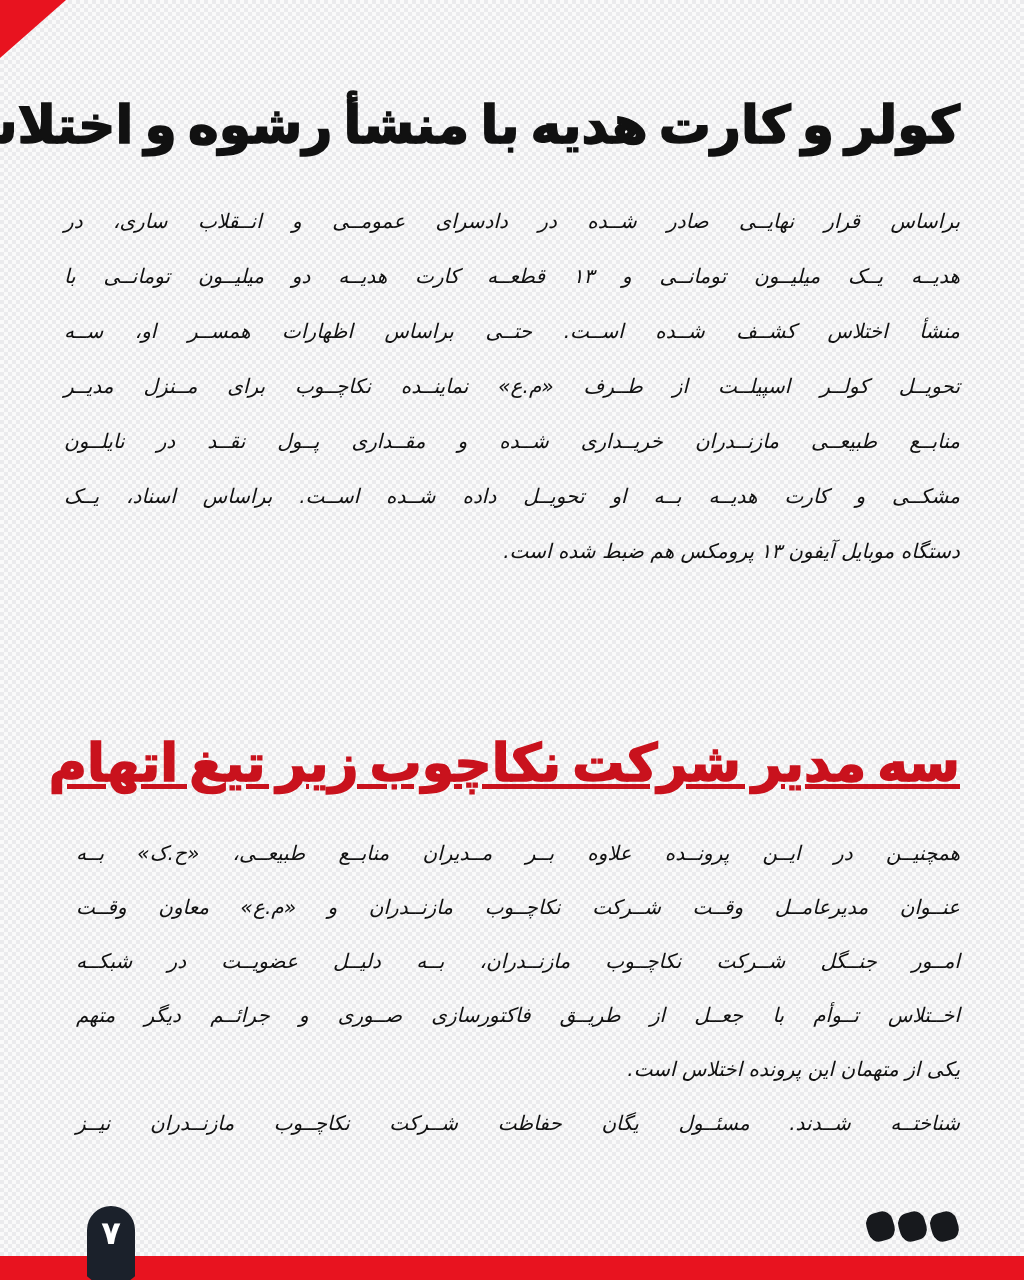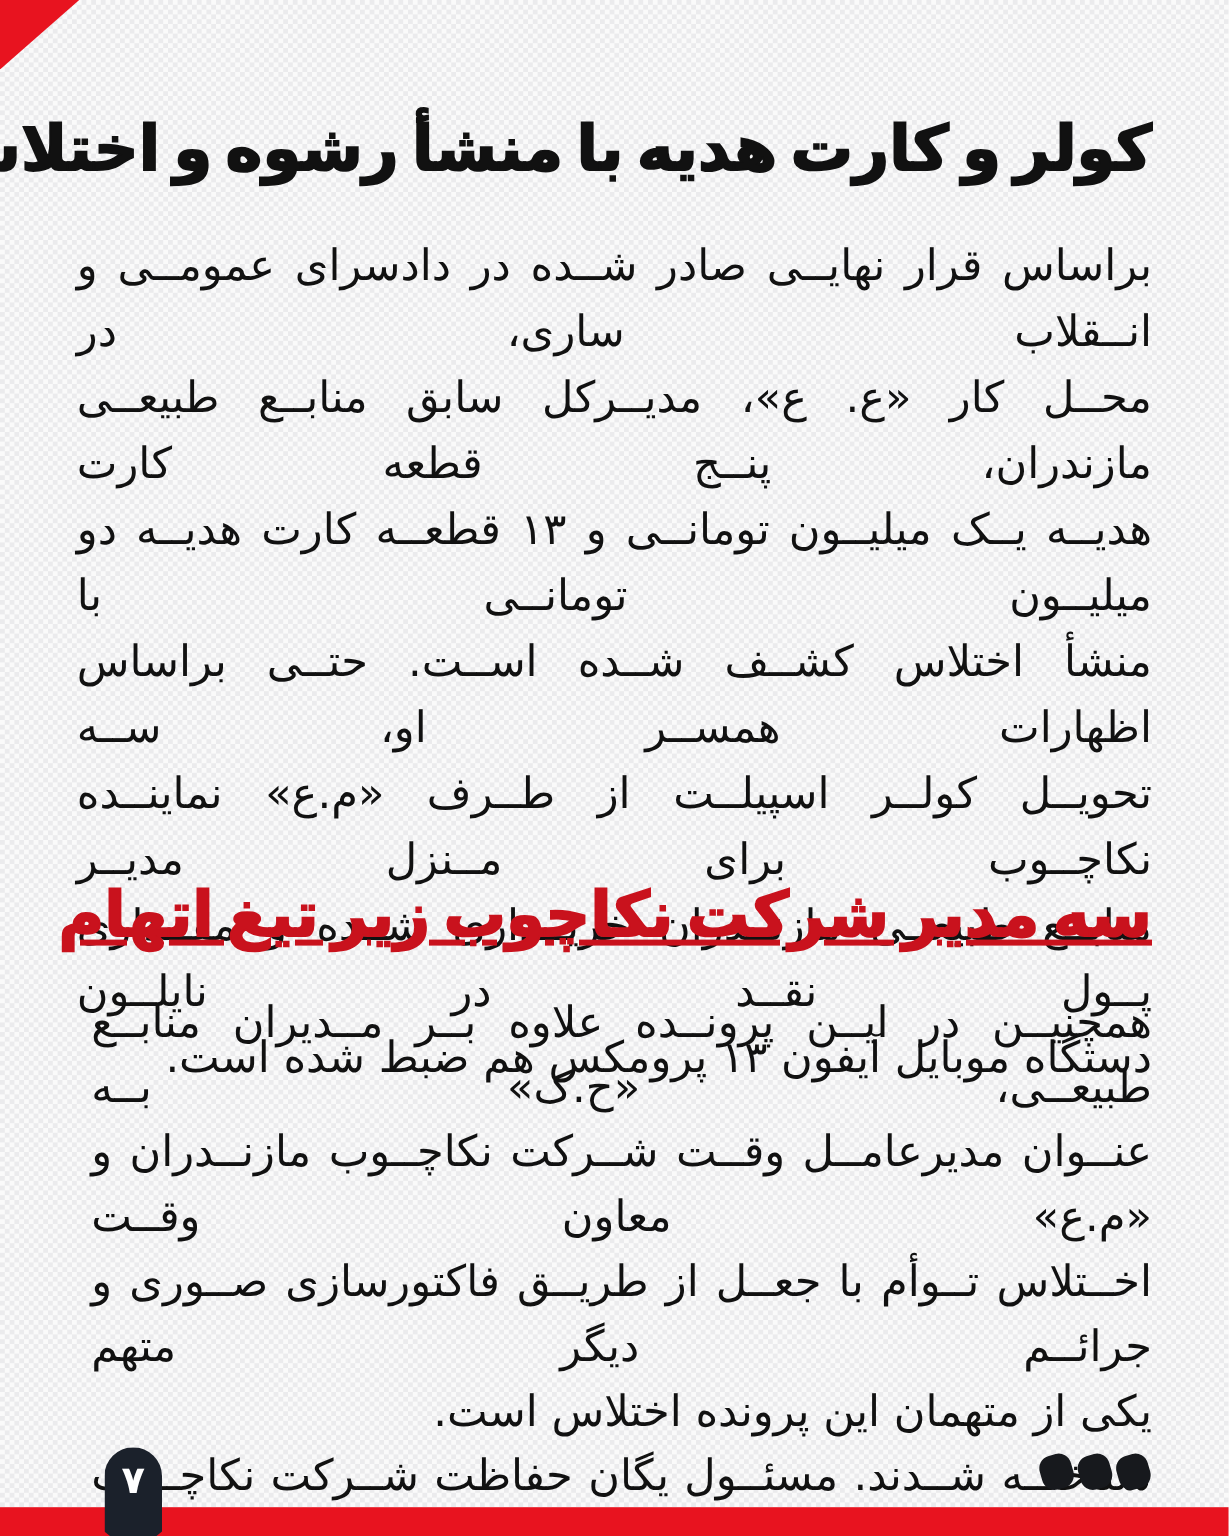--- a/index.html
+++ b/index.html
@@ -49,25 +49,26 @@
   .headline.secondary { top: 722px; color: var(--headline-secondary, #c9121d); text-decoration: underline; }
   .paragraph {
     position: absolute; right: 0; left: 0;
     margin: 0;
     direction: rtl;
   }
   .paragraph.primary { top: 194px; }
   .paragraph.secondary { top: 826px; }
   .paragraph .line {
     margin: 0;
-    font-size: 36px;
+    font-size: 20px;
     line-height: 55px;
     text-align: justify;
     text-align-last: justify;
     color: var(--text-color, #111);
+    font-style: italic;
   }
   .paragraph.secondary .line { line-height: 54px; padding-left: 12px; }
   .paragraph .line.last-line { text-align-last: right; }
   
   .footer-bar {
     position: absolute; left: 0; right: 0;
     top: 1256px; height: 24px;
     background: var(--accent-red, #e8131f);
   }
   .page-marker {
@@ -106,33 +107,34 @@
 
 <div class="page">
 
   <div class="corner-triangle"></div>
 
   <main class="content">
     <h1 class="headline primary" lang="fa" dir="rtl">کولر و کارت هدیه با منشأ رشوه و اختلاس</h1>
 
     <section class="paragraph primary" lang="fa" dir="rtl">
         <p class="line">براساس قرار نهایــی صادر شــده در دادسرای عمومــی و انــقلاب ساری، در</p>
-        <p class="line">محــل کار «ع. ع»، مدیــرکل سابق منابــع طبیعــی مازندران، پنــج قطعه کارت</p>
         <p class="line">هدیــه یــک میلیــون تومانــی و ۱۳ قطعــه کارت هدیــه دو میلیــون تومانــی با</p>
         <p class="line">منشأ اختلاس کشــف شــده اســت. حتــی براساس اظهارات همســر او، ســه</p>
         <p class="line">تحویــل کولــر اسپیلــت از طــرف «م.ع» نماینــده نکاچــوب برای مــنزل مدیــر</p>
         <p class="line">منابــع طبیعــی مازنــدران خریــداری شــده و مقــداری پــول نقــد در نایلــون</p>
+        <p class="line">مشکــی و کارت هدیــه بــه او تحویــل داده شــده اســت. براساس اسناد، یــک</p>
         <p class="line last-line">دستگاه موبایل آیفون ۱۳ پرومکس هم ضبط شده است.</p>
       </section>
 
     <h2 class="headline secondary" lang="fa" dir="rtl">سه مدیر شرکت نکاچوب زیر تیغ اتهام</h2>
 
     <section class="paragraph secondary" lang="fa" dir="rtl">
         <p class="line">همچنیــن در ایــن پرونــده علاوه بــر مــدیران منابــع طبیعــی، «ح.ک» بــه</p>
         <p class="line">عنــوان مدیرعامــل وقــت شــرکت نکاچــوب مازنــدران و «م.ع» معاون وقــت</p>
+        <p class="line">امــور جنــگل شــرکت نکاچــوب مازنــدران، بــه دلیــل عضویــت در شبکــه</p>
         <p class="line">اخــتلاس تــوأم با جعــل از طریــق فاکتورسازی صــوری و جرائــم دیگر متهم</p>
         <p class="line last-line">یکی از متهمان این پرونده اختلاس است.</p>
         <p class="line">شناختــه شــدند. مسئــول یگان حفاظت شــرکت نکاچــوب مازنــدران نیــز</p>
       </section>
   </main>
 
   <footer>
     <div class="footer-bar"></div>
 
     <div class="page-marker">

